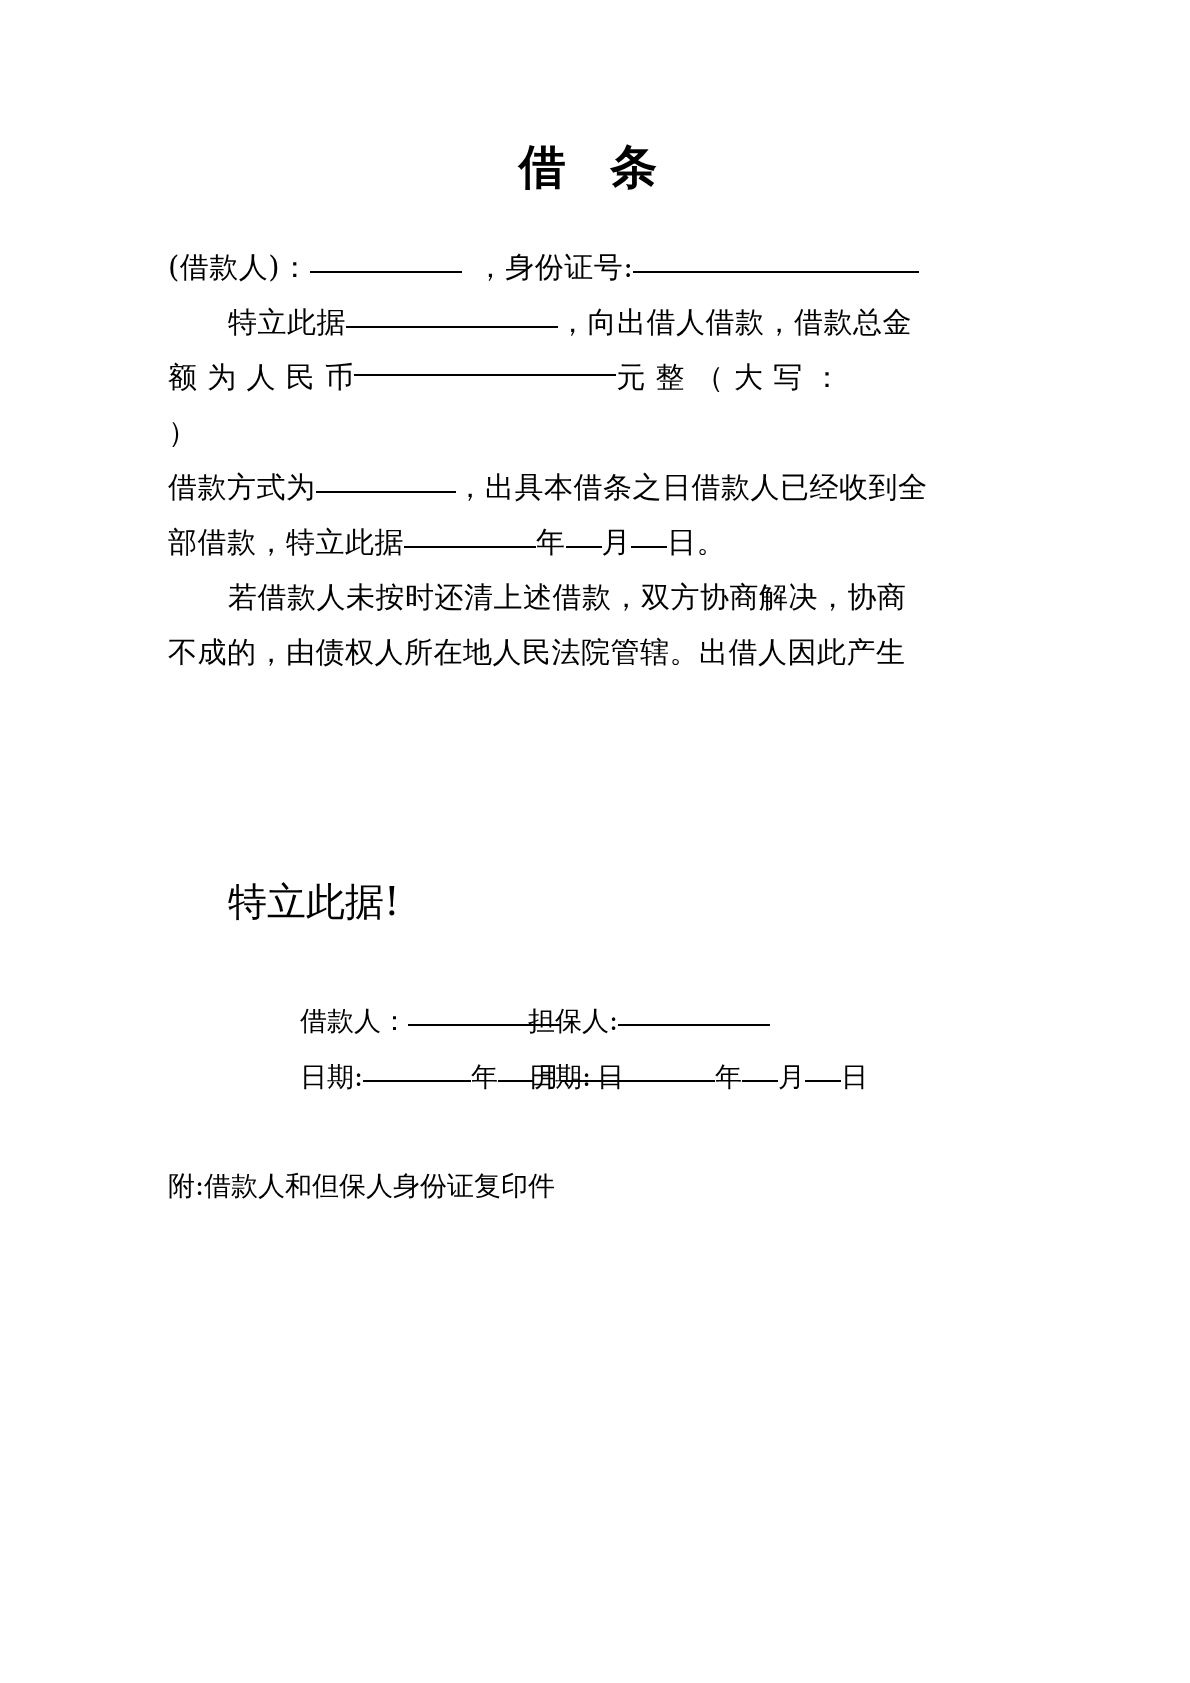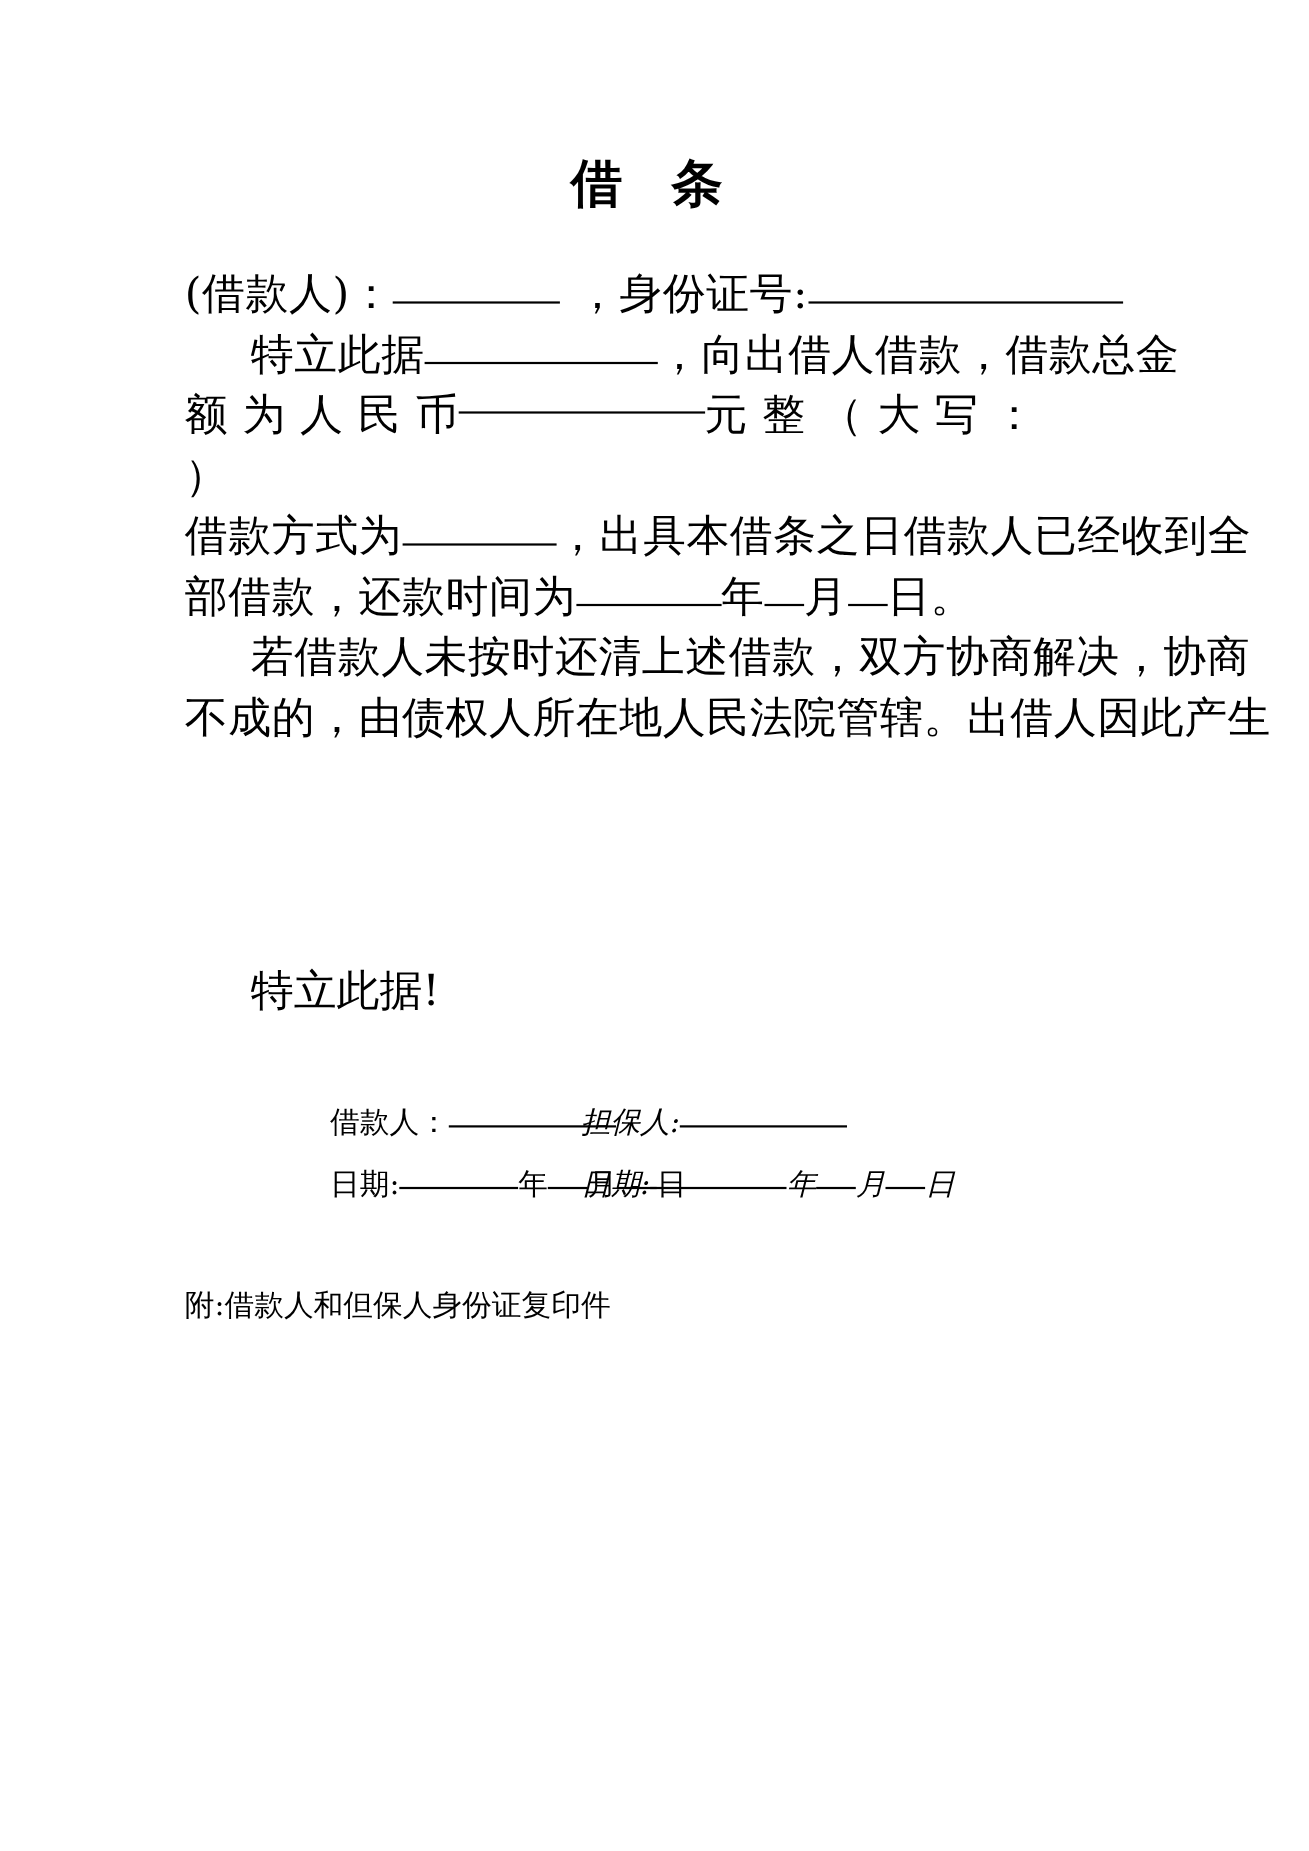--- a/index.html
+++ b/index.html
@@ -34,21 +34,21 @@
     letter-spacing: 14px;
     font-family: "DejaVu Sans", "Liberation Sans", sans-serif;
   }
   .body-block {
     position: absolute;
     left: 168px;
     top: 240px;
     width: 774px;
   }
   .ln {
-    font-size: 39px;
+    font-size: 29px;
     line-height: 55px;
     white-space: nowrap;
     letter-spacing: 0.5px;
   }
   .ln.just {
     display: flex;
     white-space: nowrap;
   }
   .indent {
     display: inline-block;
@@ -87,21 +87,21 @@
     top: 993px;
     width: 800px;
   }
   .sign-row {
     display: flex;
     font-size: 27px;
     line-height: 56px;
     white-space: nowrap;
   }
   .sign-col-a { width: 360px; padding-left: 132px; box-sizing: border-box; }
-  .sign-col-b { width: 380px; font-style: italic; }
+  .sign-col-b { width: 380px; }
   .footer-note {
     position: absolute;
     left: 168px;
     top: 1168px;
     font-size: 27px;
     white-space: nowrap;
     text-align: right;
   }
 </style>
 </head>
@@ -128,21 +128,21 @@
         <span>元 整 （ 大 写 ：</span>
     </div>
 
     <div class="ln">）</div>
 
     <div class="ln">
       <span>借款方式为</span><span class="u u-method"></span><span>，出具本借条之日借款人已经收到全</span>
     </div>
 
     <div class="ln">
-      <span>部借款，还款时间为</span><span class="u u-year"></span><span>年</span><span class="u u-small"></span><span>月</span><span class="u u-small"></span><span>日。</span>
+      <span>部借款，特立此据</span><span class="u u-year"></span><span>年</span><span class="u u-small"></span><span>月</span><span class="u u-small"></span><span>日。</span>
     </div>
 
     <div class="ln">
       <span class="indent"></span><span>若借款人未按时还清上述借款，双方协商解决，协商</span>
     </div>
 
     <div class="ln">不成的，由债权人所在地人民法院管辖。出借人因此产生</div>
 
 
   </div>

